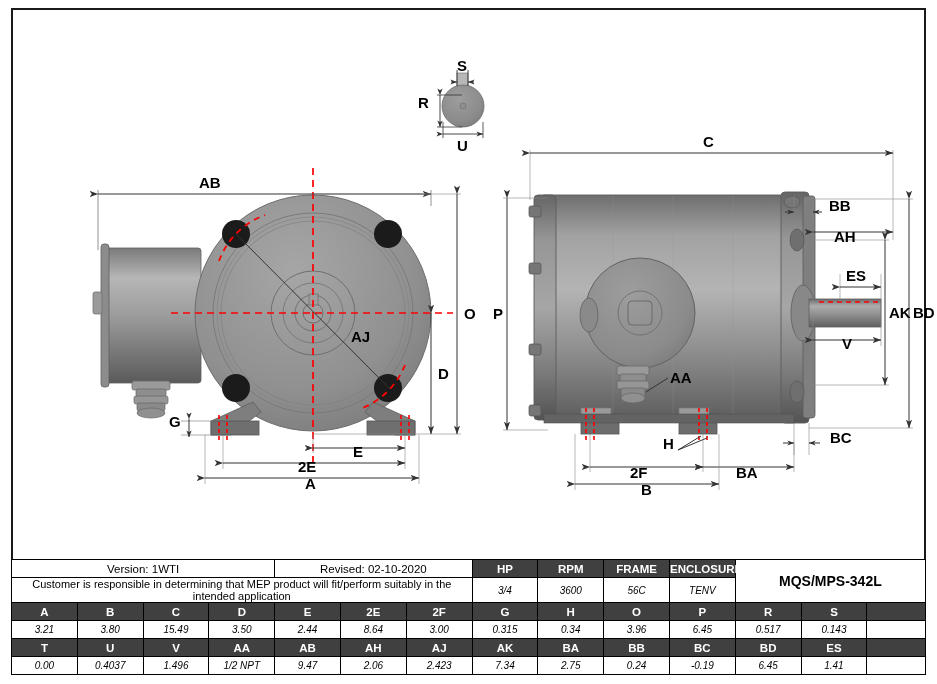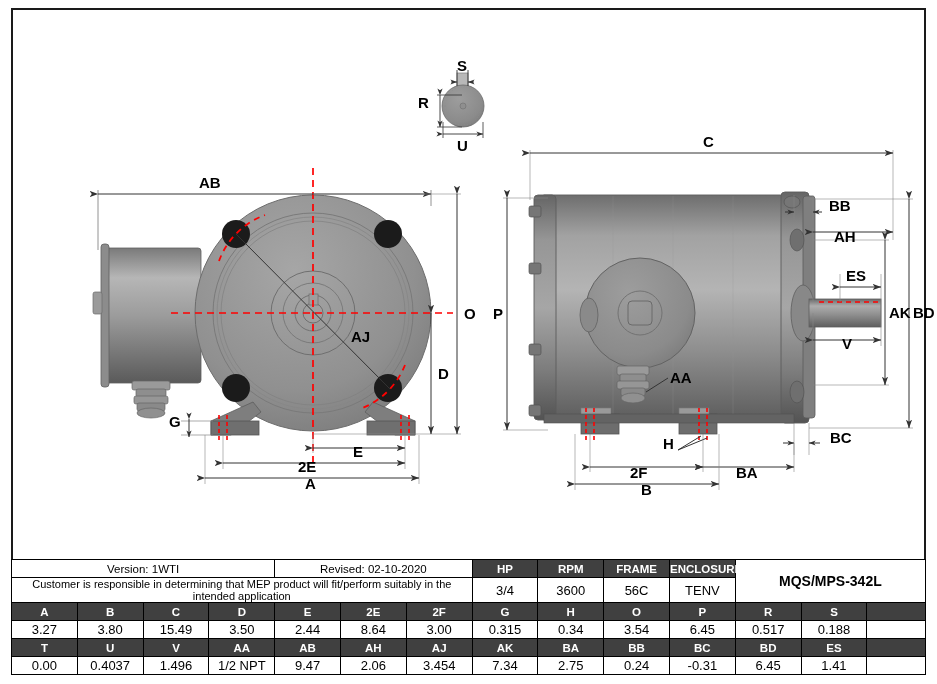--- a/index.html
+++ b/index.html
@@ -22,21 +22,21 @@
 
   
   #titleblock{position:absolute;left:11px;bottom:9px;width:915px;
               box-sizing:border-box;}
   table{border-collapse:collapse;width:100%;table-layout:fixed;}
   td{border:1px solid #000;text-align:center;vertical-align:middle;
      font-size:11.5px;height:17px;padding:0;background:#fff;}
   td.hdr{background:#404040;color:#fff;font-weight:bold;font-size:11.5px;}
   td.note{font-size:11px;margin-top:9px;}
   td.model{font-weight:bold;font-size:14px;}
-  td.val{font-size:13px;}
+  td.val{font-size:10px;font-style:italic;}
 </style>
 </head>
 <body>
 
 <div id="sheet">
 
   <div id="frame">
 
     <div id="canvas">
 
@@ -378,33 +378,33 @@
           <td class="hdr">G</td>
           <td class="hdr">H</td>
           <td class="hdr">O</td>
           <td class="hdr">P</td>
           <td class="hdr">R</td>
           <td class="hdr">S</td>
           <td class="hdr"></td>
         </tr>
 
         <tr>
-          <td class="val">3.27</td>
+          <td class="val">3.21</td>
           <td class="val">3.80</td>
           <td class="val">15.49</td>
           <td class="val">3.50</td>
           <td class="val">2.44</td>
           <td class="val">8.64</td>
           <td class="val">3.00</td>
           <td class="val">0.315</td>
           <td class="val">0.34</td>
-          <td class="val">3.54</td>
+          <td class="val">3.96</td>
           <td class="val">6.45</td>
           <td class="val">0.517</td>
-          <td class="val">0.188</td>
+          <td class="val">0.143</td>
           <td class="val"></td>
         </tr>
 
         <tr>
           <td class="hdr">T</td>
           <td class="hdr">U</td>
           <td class="hdr">V</td>
           <td class="hdr">AA</td>
           <td class="hdr">AB</td>
           <td class="hdr">AH</td>
@@ -418,25 +418,25 @@
           <td class="hdr"></td>
         </tr>
 
         <tr>
           <td class="val">0.00</td>
           <td class="val">0.4037</td>
           <td class="val">1.496</td>
           <td class="val">1/2 NPT</td>
           <td class="val">9.47</td>
           <td class="val">2.06</td>
-          <td class="val">3.454</td>
+          <td class="val">2.423</td>
           <td class="val">7.34</td>
           <td class="val">2.75</td>
           <td class="val">0.24</td>
-          <td class="val">-0.31</td>
+          <td class="val">-0.19</td>
           <td class="val">6.45</td>
           <td class="val">1.41</td>
           <td class="val"></td>
         </tr>
       </tbody>
     </table>
   </div>
 
 </div>
 

